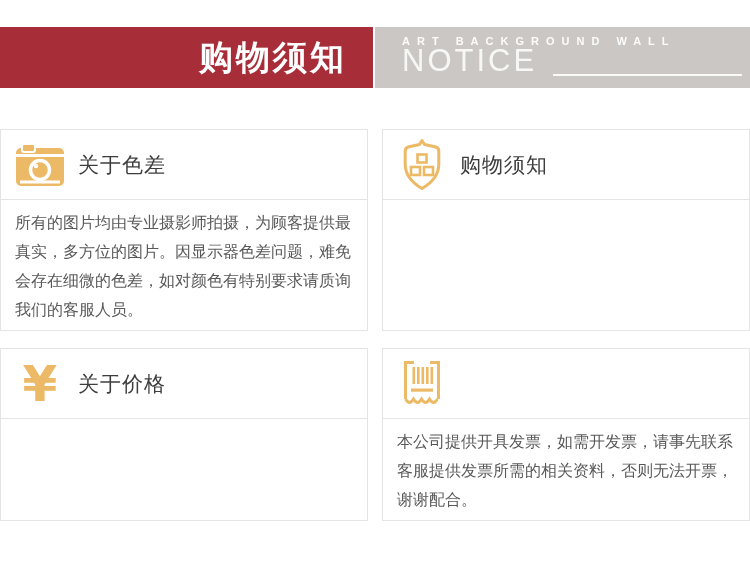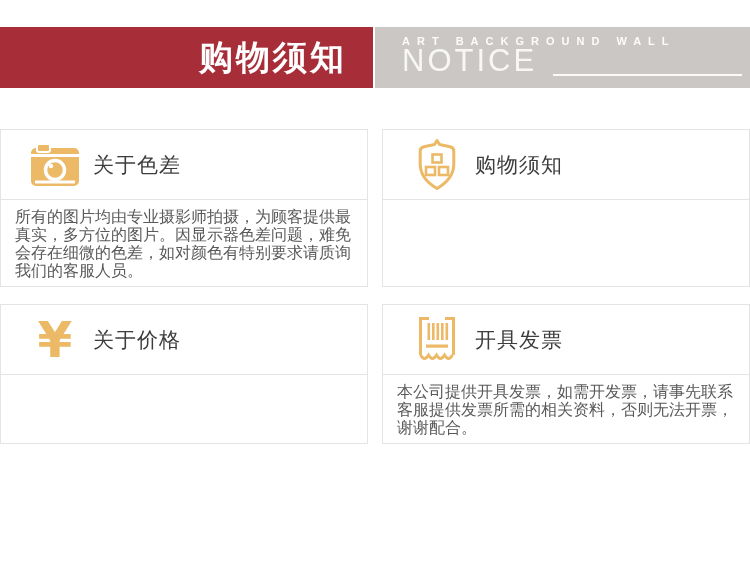--- a/index.html
+++ b/index.html
@@ -25,24 +25,24 @@
   .tagline{color:rgba(255,255,255,.95);font-size:11px;font-weight:bold;letter-spacing:7px;}
   .notice-row{display:flex;align-items:flex-end;margin-top:-2px;}
   .notice{color:rgba(255,255,255,.85);font-size:31px;font-weight:300;letter-spacing:3px;line-height:1;}
   .notice-line{flex:1;height:2px;background:rgba(255,255,255,.9);margin:10px 8px 0 16px;}
 
   
   .grid{margin-top:41px;display:grid;grid-template-columns:1fr 1fr;
     column-gap:14px;row-gap:17px;}
   .card{border:1px solid var(--divider);background:#ffffff;display:flex;flex-direction:column;}
   .card-head{height:70px;flex:0 0 70px;display:flex;align-items:center;
-    padding-left:28px;border-bottom:1px solid var(--divider);}
+    padding-left:13px;border-bottom:1px solid var(--divider);}
   .icon-box{width:52px;flex:0 0 52px;display:flex;align-items:center;justify-content:center;}
   .card-title{margin-left:12px;font-size:21px;color:var(--title);letter-spacing:1px;}
-  .card-body{padding:8px 14px 6px 14px;font-size:16px;line-height:18px;color:var(--body);}
+  .card-body{padding:8px 14px 6px 14px;font-size:16px;line-height:29px;color:var(--body);}
   .yen-glyph{font-size:50px;line-height:1;font-weight:bold;color:var(--gold);
     font-family:"DejaVu Sans","Liberation Sans",sans-serif;}
   svg{display:block;}
 </style>
 </head>
 <body>
 
 <div class="header">
   <div class="header-red">
     <span class="cn-title">购物须知</span>
@@ -107,18 +107,17 @@
           <path d="M31 3.5 H39.5 V40" fill="none" stroke="#ecb966" stroke-width="3"></path>
           <rect x="13.5" y="8" width="2.6" height="17" fill="#ecb966"></rect>
           <rect x="18" y="8" width="2.6" height="17" fill="#ecb966"></rect>
           <rect x="22.5" y="8" width="2.6" height="17" fill="#ecb966"></rect>
           <rect x="27" y="8" width="2.6" height="17" fill="#ecb966"></rect>
           <rect x="31.5" y="8" width="2.6" height="17" fill="#ecb966"></rect>
           <rect x="12" y="29.5" width="22" height="3.2" fill="#ecb966"></rect>
           <path d="M6.5 40 Q10.5 47 14.5 40 Q18.5 47 22.5 40 Q26.5 47 30.5 40 Q34.5 47 38.5 40" fill="none" stroke="#ecb966" stroke-width="2.8"></path>
         </svg>
       </span>
-      <span class="card-title">开具发票</span>
     </div>
     <div class="card-body">本公司提供开具发票，如需开发票，请事先联系客服提供发票所需的相关资料，否则无法开票，谢谢配合。</div>
   </div>
 
 </div>
 
 </body></html>

